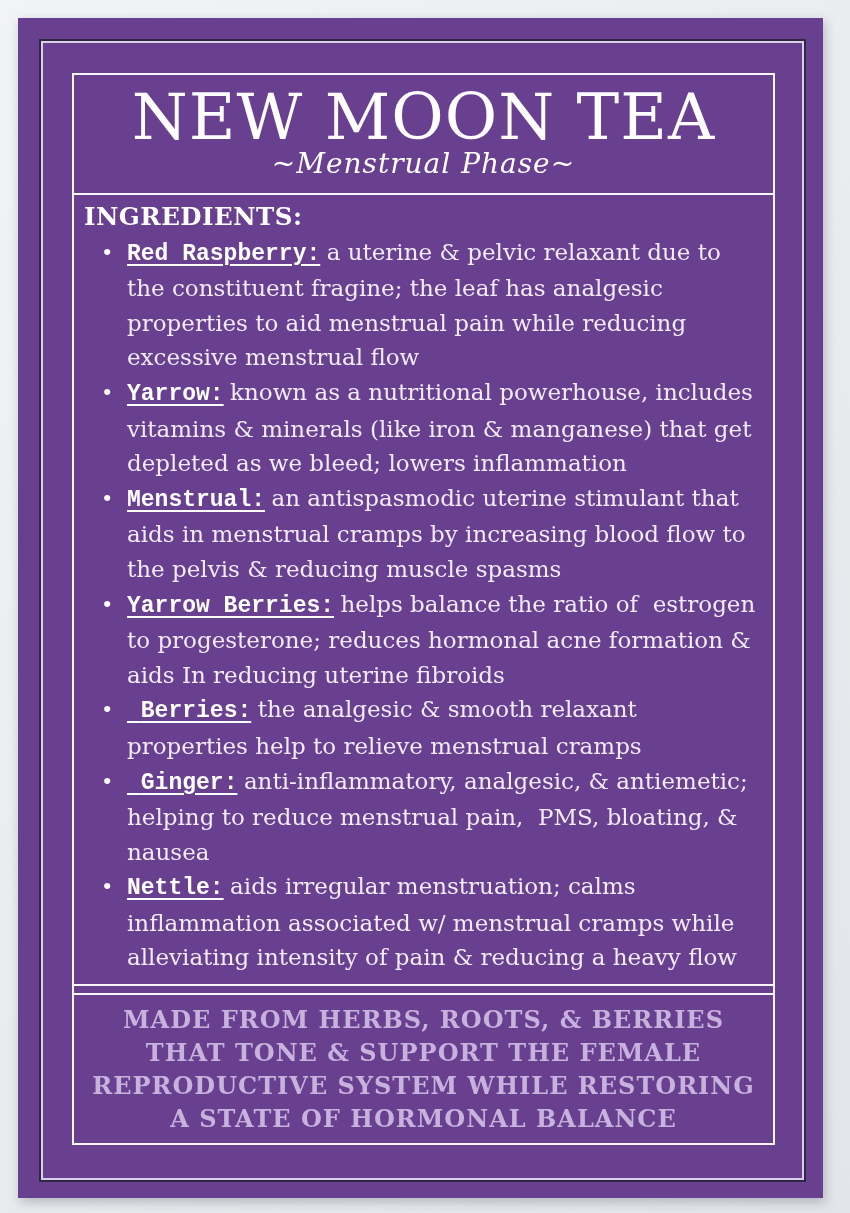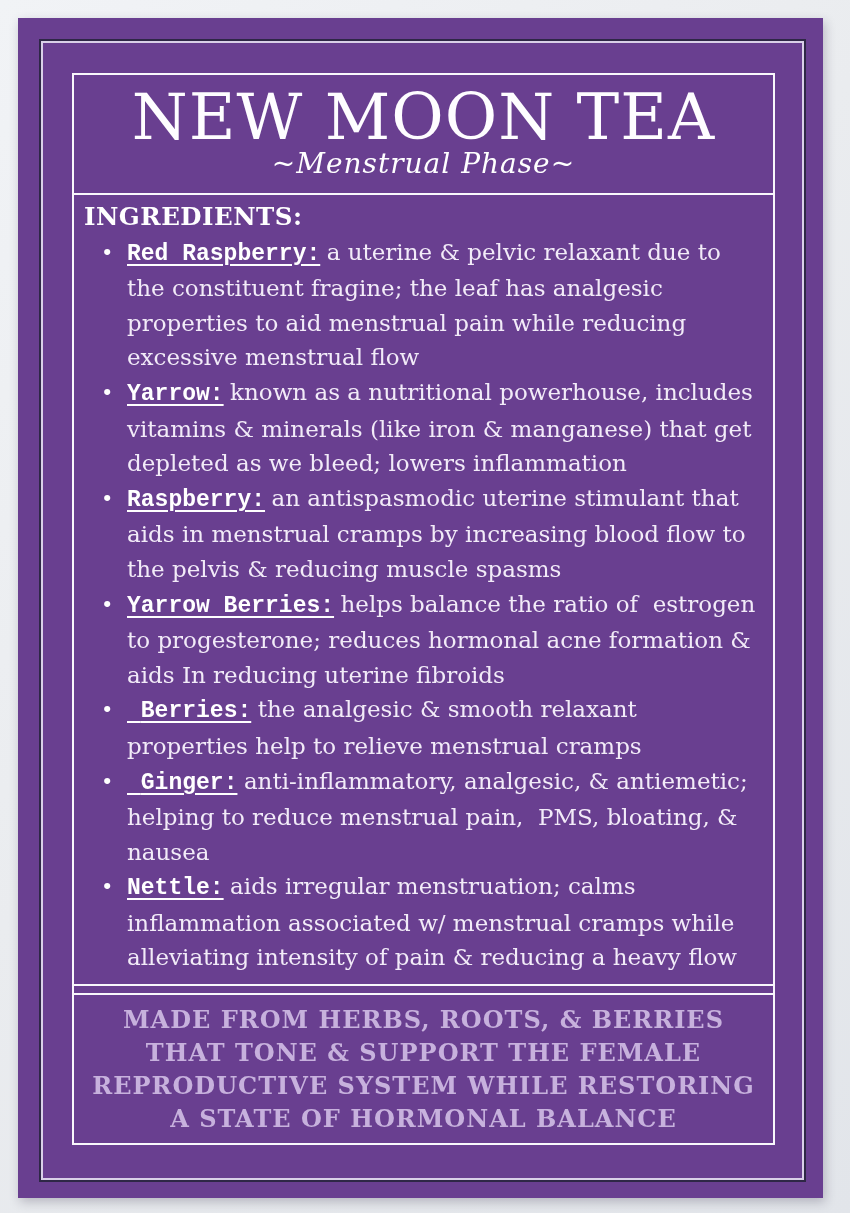--- a/index.html
+++ b/index.html
@@ -93,21 +93,21 @@
       <ul class="ing-list" id="ingredients-list">
   <li class="ingredient">
     <span class="dot">•</span><span class="ing-name">Red Raspberry:</span><span class="ing-desc">a uterine &amp; pelvic relaxant due to the constituent fragine; the leaf has analgesic properties to aid menstrual pain while reducing excessive menstrual flow</span>
   </li>
 
   <li class="ingredient">
     <span class="dot">•</span><span class="ing-name">Yarrow:</span><span class="ing-desc">known as a nutritional powerhouse, includes vitamins &amp; minerals (like iron &amp; manganese) that get depleted as we bleed; lowers inflammation</span>
   </li>
 
   <li class="ingredient">
-    <span class="dot">•</span><span class="ing-name">Raspberry:</span><span class="ing-desc">an antispasmodic uterine stimulant that aids in menstrual cramps by increasing blood flow to the pelvis &amp; reducing muscle spasms</span>
+    <span class="dot">•</span><span class="ing-name">Menstrual:</span><span class="ing-desc">an antispasmodic uterine stimulant that aids in menstrual cramps by increasing blood flow to the pelvis &amp; reducing muscle spasms</span>
   </li>
 
   <li class="ingredient">
     <span class="dot">•</span><span class="ing-name">Yarrow Berries:</span><span class="ing-desc">helps balance the ratio of  estrogen to progesterone; reduces hormonal acne formation &amp; aids In reducing uterine fibroids</span>
   </li>
 
   <li class="ingredient">
     <span class="dot">•</span><span class="ing-name"> Berries:</span><span class="ing-desc">the analgesic &amp; smooth relaxant properties help to relieve menstrual cramps</span>
   </li>
 

